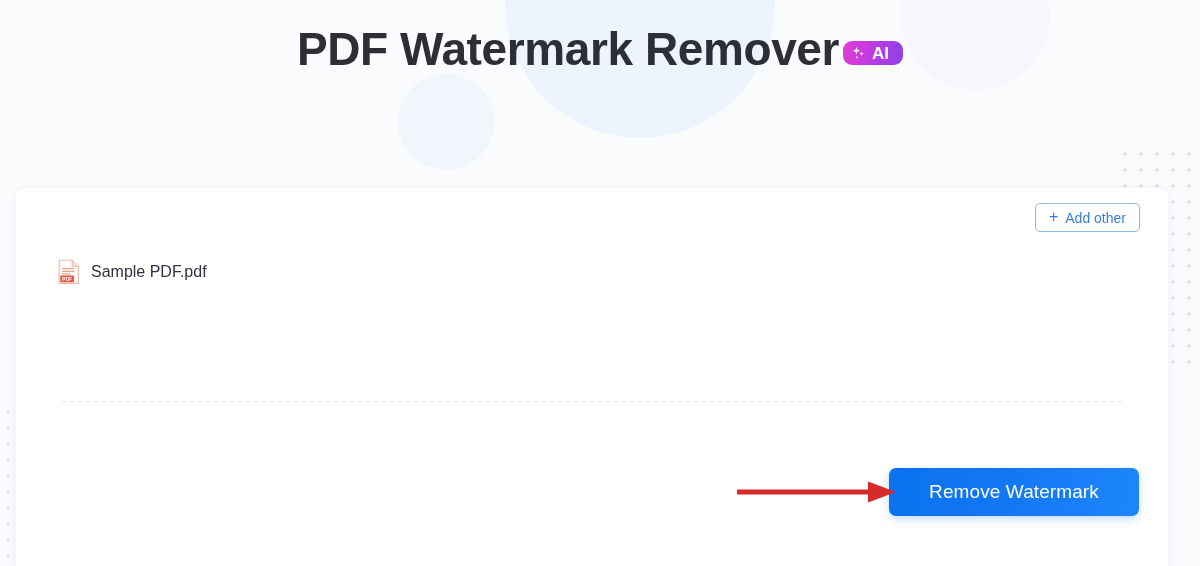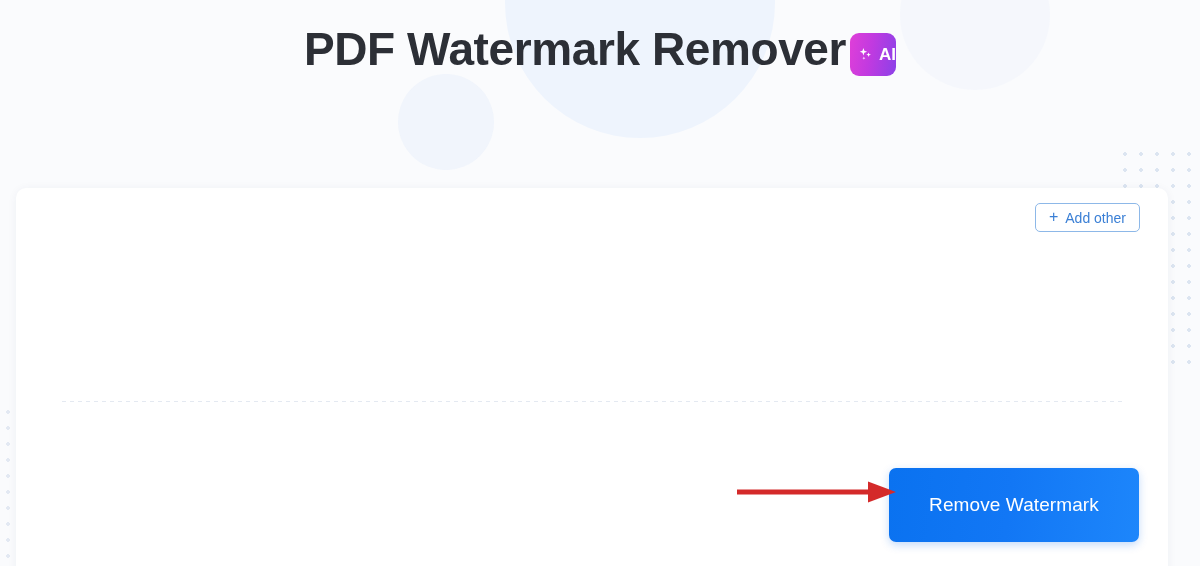--- a/index.html
+++ b/index.html
@@ -81,46 +81,46 @@
 
   
   .header {
     position: relative;
     padding-top: 22px;
     text-align: center;
   }
 
   .title-row {
     display: inline-flex;
-    align-items: flex-end;
+    align-items: center;
     justify-content: center;
     gap: 4px;
   }
 
   .page-title {
     font-size: 46px;
     line-height: 1.18;
     font-weight: 700;
     color: #2c2f36;
     letter-spacing: -0.4px;
   }
 
   .ai-badge {
     margin-top: 8px;
     display: inline-flex;
     align-items: center;
     gap: 4px;
-    padding: 4px 0 4px 8px;
+    padding: 4px 14px 4px 8px;
     border-radius: 9px;
     background: linear-gradient(100deg, #e03fd8 0%, #c13ae0 45%, #8b41e8 100%);
     color: #ffffff;
     font-size: 17px;
     font-weight: 700;
     line-height: 1;
-    height: 43px;
+    height: 24px;
   }
 
   .sparkle-icon { display: block; }
 
   .page-subtitle {
     margin-top: 18px;
     font-size: 20px;
     color: #5c6374;
     font-weight: 400;
   }
@@ -208,21 +208,21 @@
     position: absolute;
     right: 29px;
     top: 280px;
   }
 
   .remove-btn {
     display: inline-flex;
     align-items: center;
     justify-content: center;
     width: 250px;
-    height: 74px;
+    height: 48px;
     border: none;
     border-radius: 7px;
     background: linear-gradient(97deg, #0a72f0 0%, #1277f5 48%, #1d86fb 100%);
     color: #ffffff;
     font-family: "Liberation Sans", sans-serif;
     font-size: 19px;
     letter-spacing: .1px;
     cursor: pointer;
     box-shadow: 0 3px 9px rgba(20, 110, 235, .25);
   }
@@ -264,20 +264,34 @@
 
 <div class="card">
 
   <div class="card-toolbar">
     <button class="add-files-btn">
       <span class="plus-icon">+</span>
       <span>Add other</span>
     </button>
   </div>
 
+  <div class="file-list">
+    <div class="file-row">
+      <svg class="pdf-icon" width="22" height="26" viewBox="0 0 22 26">
+        <path d="M1.2 1.2 H14.2 L20.4 7.3 V24.4 H1.2 Z" fill="#fdfcfb" stroke="#e8b9ab" stroke-width="1.1"></path>
+        <path d="M14.2 1.2 V7.3 H20.4" fill="#f7e3dc" stroke="#e8b9ab" stroke-width="1.1"></path>
+        <rect x="4.1" y="9.0" width="12.2" height="1.25" fill="#e0a394"></rect>
+        <rect x="4.1" y="11.7" width="12.2" height="1.25" fill="#e0a394"></rect>
+        <rect x="4.1" y="14.4" width="8.4" height="1.25" fill="#e0a394"></rect>
+        <rect x="2.3" y="16.6" width="13.6" height="6.6" rx="0.8" fill="#e8503a"></rect>
+        <text x="9.1" y="21.5" font-family="Liberation Sans, sans-serif" font-size="5.1" font-weight="bold" fill="#ffffff" text-anchor="middle">PDF</text>
+      </svg>
+      <span class="file-name">Sample PDF.pdf</span>
+    </div>
+  </div>
 
   <div class="divider"></div>
 
   <div class="action-area">
     <button class="remove-btn">Remove Watermark</button>
   </div>
 </div>
 
 <svg class="annotation-arrow" viewBox="0 0 165 28">
   <line x1="2" y1="14" x2="138" y2="14" stroke="#d42a2a" stroke-width="5"></line>

